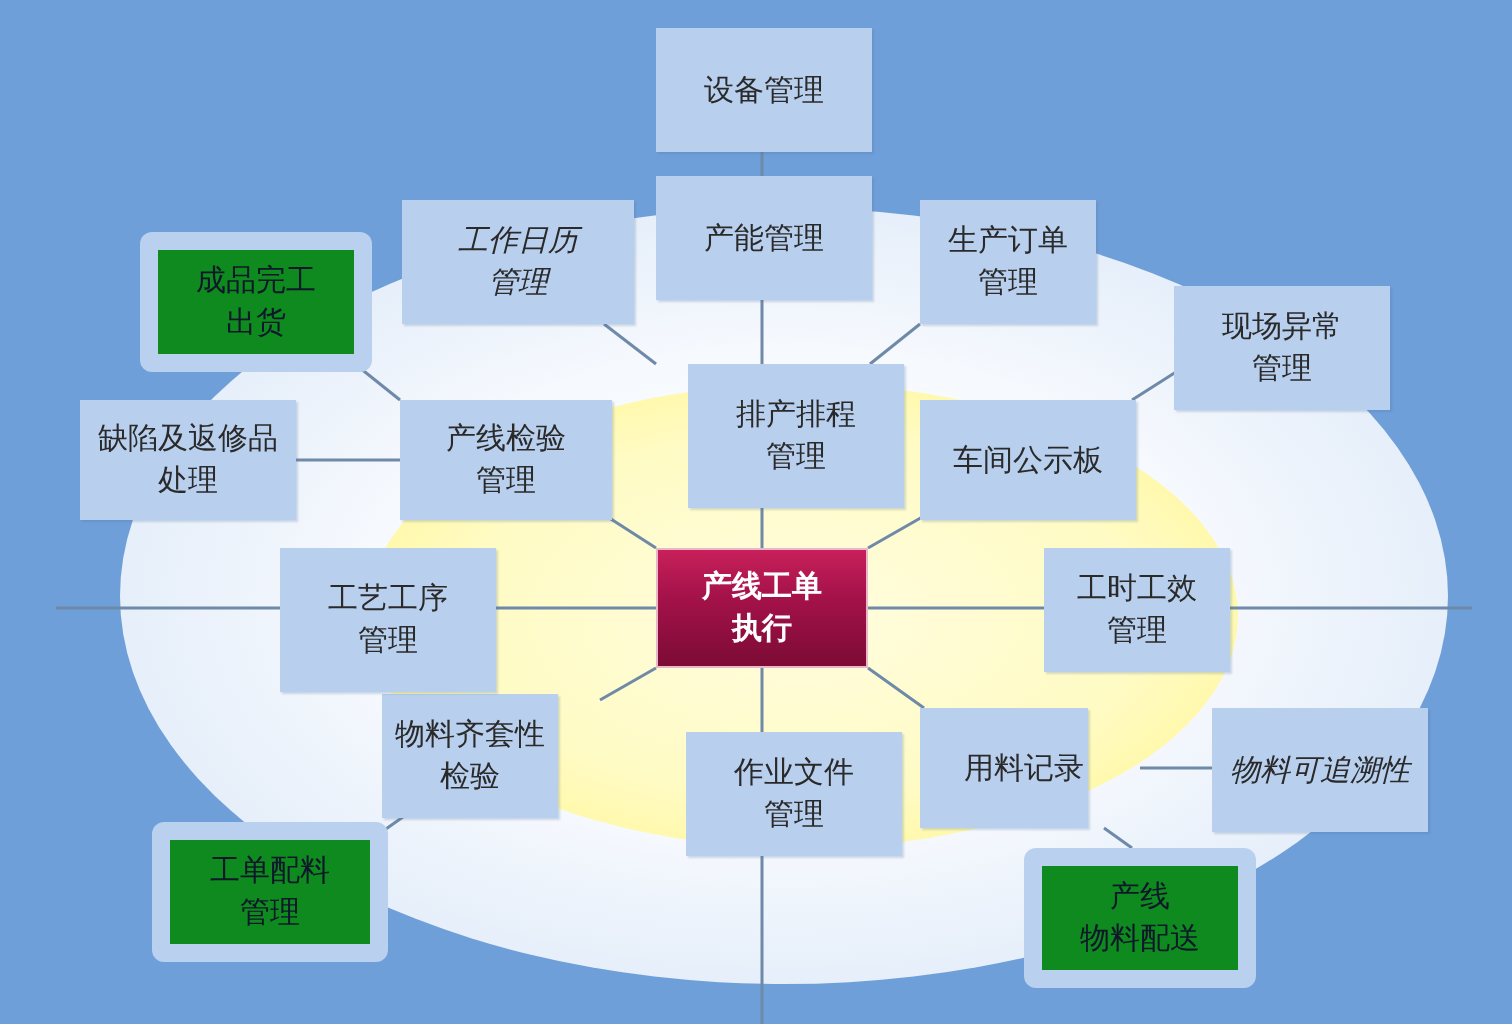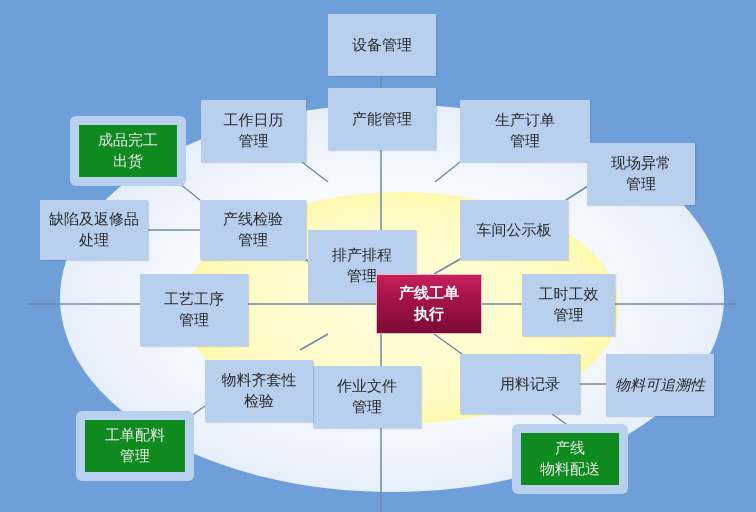--- a/index.html
+++ b/index.html
@@ -25,30 +25,30 @@
     text-align:center; color:#2a2a2a; font-size:15px; line-height:21px;
     box-sizing:border-box; white-space:pre-line;
     box-shadow: 1px 1px 1px rgba(80,110,160,0.25);
   }
   .center {
     position:absolute; left:328px; top:274px; width:106px; height:60px;
     background: linear-gradient(180deg, #c8205a 0%, #a5124a 40%, #7c0b35 100%);
     border:1px solid #e9b8c8;
     display:flex; align-items:center; justify-content:center;
     color:#ffffff; font-size:15px; line-height:21px; text-align:center;
-    white-space:pre-line; box-sizing:border-box; font-weight:bold;margin-left:48px;
+    white-space:pre-line; box-sizing:border-box; font-weight:bold;
   }
   .gframe {
     position:absolute; background:#b9d0ef; border-radius:6px;
     box-sizing:border-box; padding:9px;
   }
   .green {
     width:100%; height:100%; background:#0f8a1f;
     display:flex; align-items:center; justify-content:center;
-    color:#e5e5e5; font-size:15px; line-height:21px; text-align:center;
+    color:#0f172a; font-size:15px; line-height:21px; text-align:center;
     white-space:pre-line; box-sizing:border-box;
   }
 </style>
 </head>
 <body>
 
 <div class="ellipse-outer"></div>
 <div class="ellipse-inner"></div>
 
 <svg class="lines" width="756" height="512">
@@ -76,39 +76,39 @@
     <line x1="570" y1="384" x2="606" y2="384"></line>
 
     <line x1="552" y1="414" x2="566" y2="424"></line>
 
     <line x1="205" y1="406" x2="188" y2="418"></line>
   </g>
 </svg>
 
 <div class="box" style="left:328px;top:14px;width:108px;height:62px;text-align:center;">设备管理</div>
 <div class="box" style="left:328px;top:88px;width:108px;height:62px;">产能管理</div>
-<div class="box" style="left:201px;top:100px;width:105px;height:62px;">工作日历
+<div class="box" style="left:201px;top:100px;width:116px;height:62px;font-style:italic;">工作日历
 管理</div>
-<div class="box" style="left:460px;top:100px;width:130px;height:62px;">生产订单
+<div class="box" style="left:460px;top:100px;width:88px;height:62px;">生产订单
 管理</div>
 <div class="box" style="left:587px;top:143px;width:108px;height:62px;">现场异常
 管理</div>
 <div class="box" style="left:40px;top:200px;width:108px;height:60px;">缺陷及返修品
 处理</div>
 <div class="box" style="left:606px;top:354px;width:108px;height:62px;font-style:italic;">物料可追溯性</div>
 
-<div class="box" style="left:308px;top:182px;width:108px;height:72px;margin-top:48px;">排产排程
+<div class="box" style="left:344px;top:182px;width:108px;height:72px;">排产排程
 管理</div>
 <div class="box" style="left:460px;top:200px;width:108px;height:60px;">车间公示板</div>
 <div class="box" style="left:522px;top:274px;width:93px;height:62px;">工时工效
 管理</div>
-<div class="box" style="left:460px;top:354px;width:120px;height:60px;padding-left:20px;">用料记录</div>
-<div class="box" style="left:313px;top:366px;width:108px;height:62px;">作业文件
+<div class="box" style="left:460px;top:354px;width:84px;height:60px;padding-left:20px;">用料记录</div>
+<div class="box" style="left:343px;top:366px;width:108px;height:62px;">作业文件
 管理</div>
-<div class="box" style="left:205px;top:347px;width:108px;height:62px;margin-top:13px;">物料齐套性
+<div class="box" style="left:191px;top:347px;width:88px;height:62px;">物料齐套性
 检验</div>
 <div class="box" style="left:140px;top:274px;width:108px;height:72px;">工艺工序
 管理</div>
 <div class="box" style="left:200px;top:200px;width:106px;height:60px;">产线检验
 管理</div>
 
 <div class="center">产线工单
 执行</div>
 
 <div class="gframe" style="left:70px;top:116px;width:116px;height:70px;">

